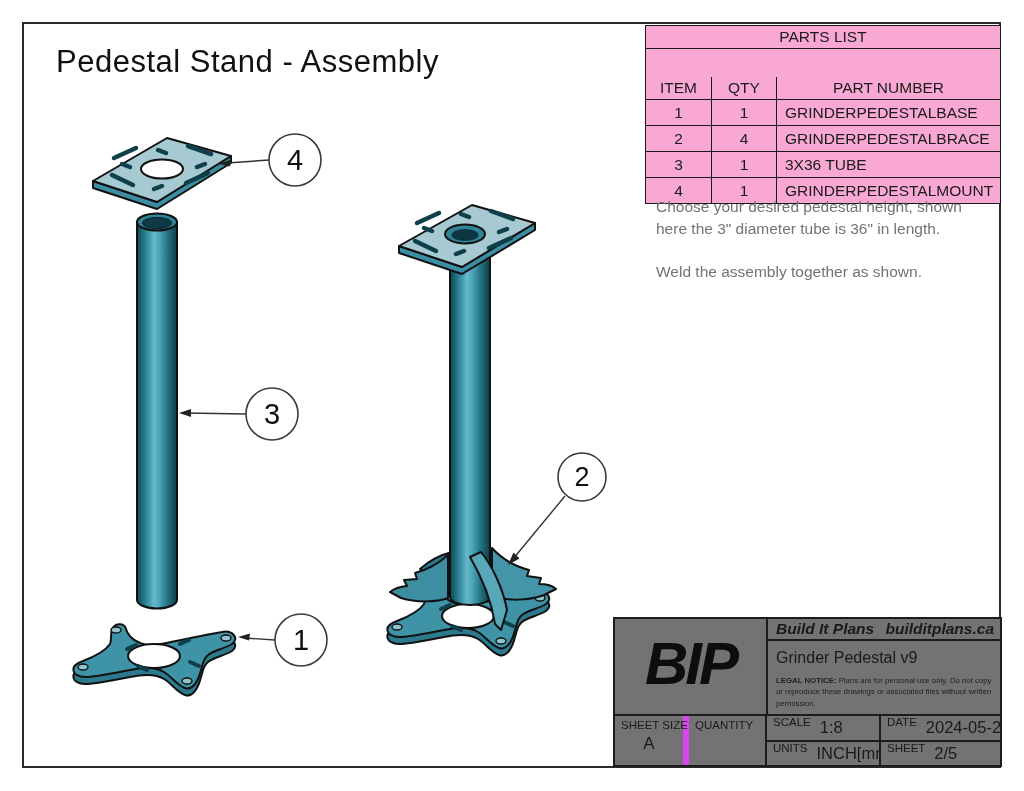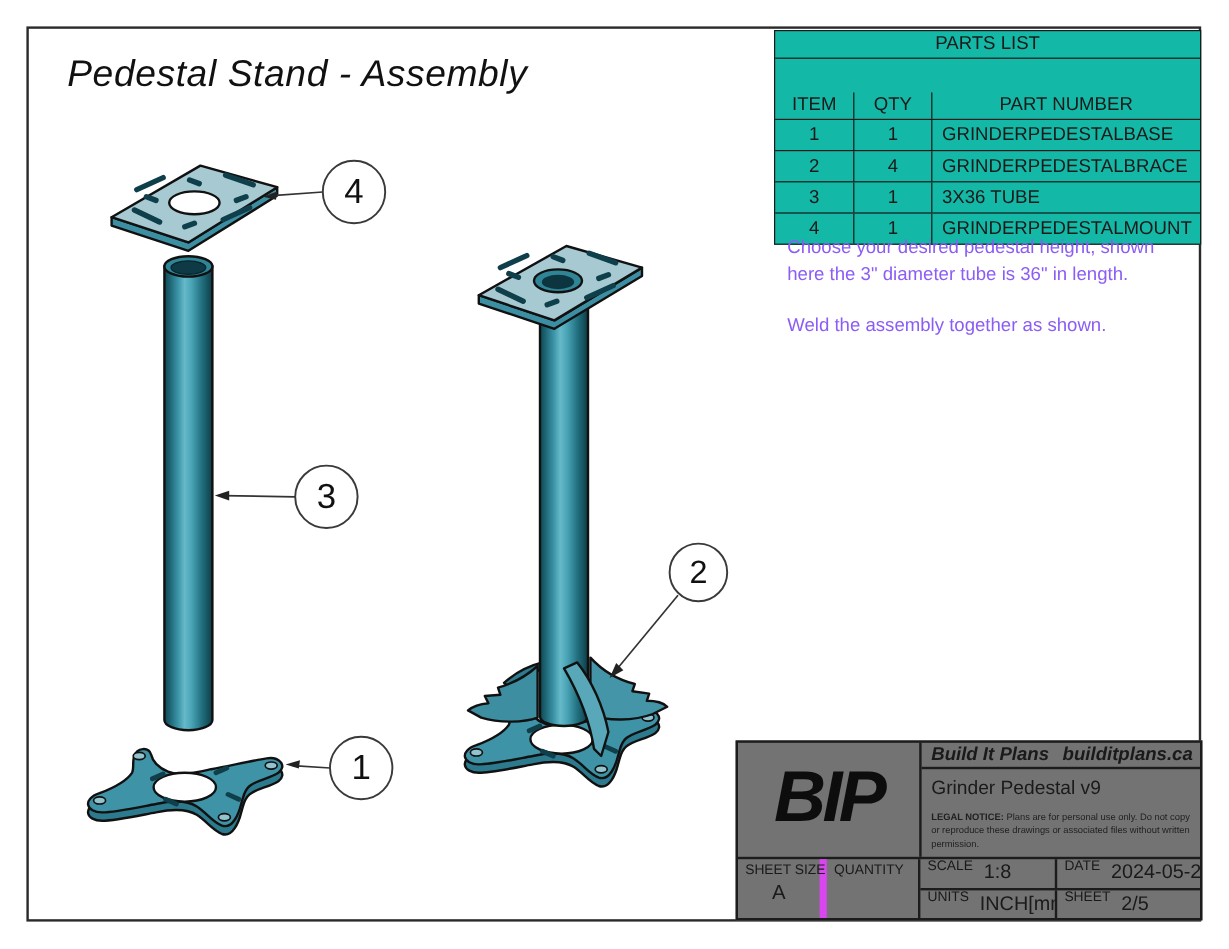--- a/index.html
+++ b/index.html
@@ -10,45 +10,45 @@
   }
   .sheet { position:absolute; inset:0; background:#fff; }
 
   .page-border {
     position:absolute; left:22px; top:22px; width:979px; height:746px;
     border:2px solid #2a2a2a;
   }
 
   .sheet-title {
     position:absolute; left:56px; top:44px;
-    font-size:31px; font-style:italic; color:#111; letter-spacing:0.5px;
+    font-size:31px; color:#111; letter-spacing:0.5px;
     white-space:nowrap;
   }
 
   
   .parts-table {
     position:absolute; left:645px; top:25px; width:356px;
-    border:1.5px solid #1a1a1a; background:#14b8a6; font-size:15.5px;
+    border:1.5px solid #1a1a1a; background:#f9a8d4; font-size:15.5px;
   }
   .pt-title {
     height:22px; line-height:22px; text-align:center;
   }
   .pt-row { display:flex; border-top:1.5px solid #1a1a1a; }
   .pt-row > div { overflow:hidden; white-space:nowrap; }
   .pt-c1 { width:66px; text-align:center; border-right:1.5px solid #1a1a1a; }
   .pt-c2 { width:65px; text-align:center; border-right:1.5px solid #1a1a1a; }
   .pt-c3 { flex:1; padding-left:8px; }
   .pt-head > div { height:22px; line-height:22px;margin-top:28px; }
   .pt-head .pt-c3 { text-align:center; padding-left:0; }
   .pt-data > div { height:25px; line-height:25px; }
 
   
   .notes {
     position:absolute; left:656px; top:196px; width:336px;
-    font-size:15.5px; line-height:21.5px; color:#8b5cf6;
+    font-size:15.5px; line-height:21.5px; color:#737373;
   }
   .notes p + p { margin-top:22px; }
 
   
   .drawing-svg { position:absolute; left:0; top:0; }
   .balloon-num { font-family:"Liberation Sans", sans-serif; }
 
   
   .title-block {
     position:absolute; left:613px; top:617px; width:389px; height:150px;

